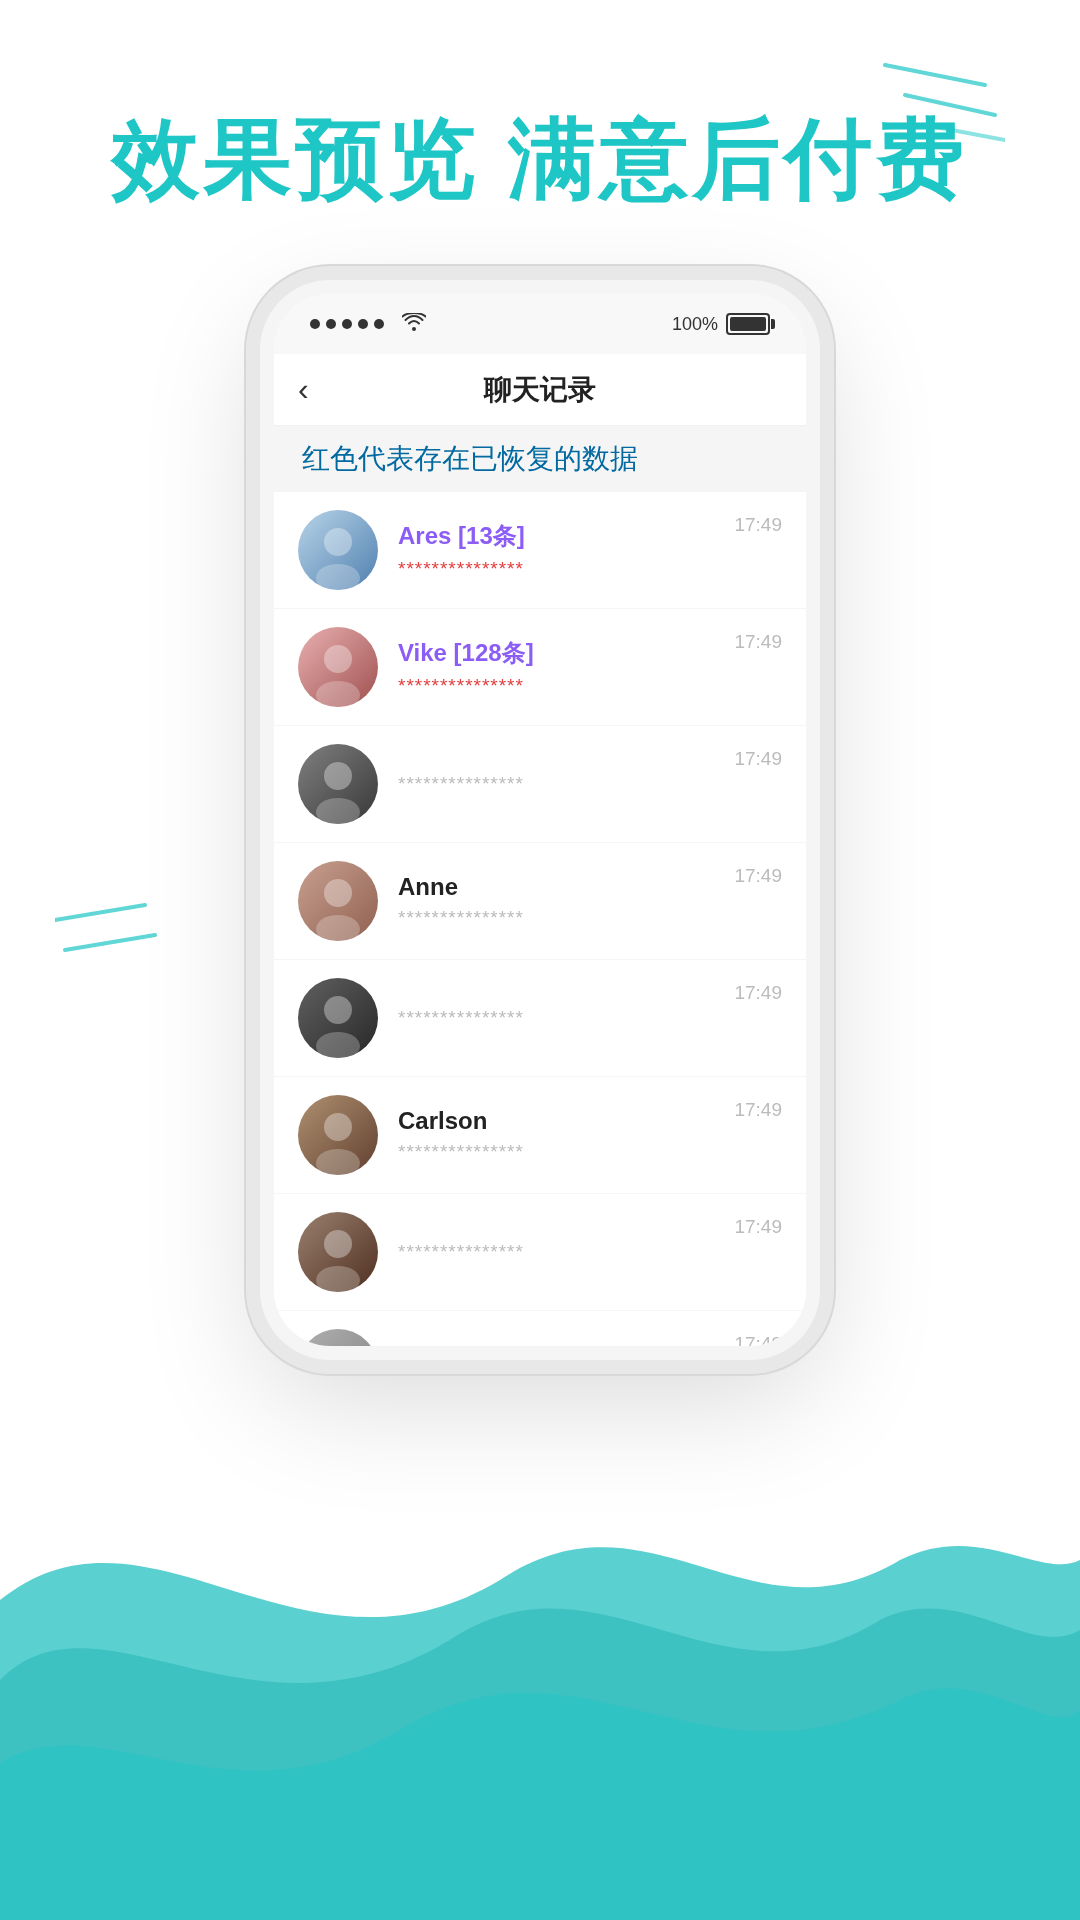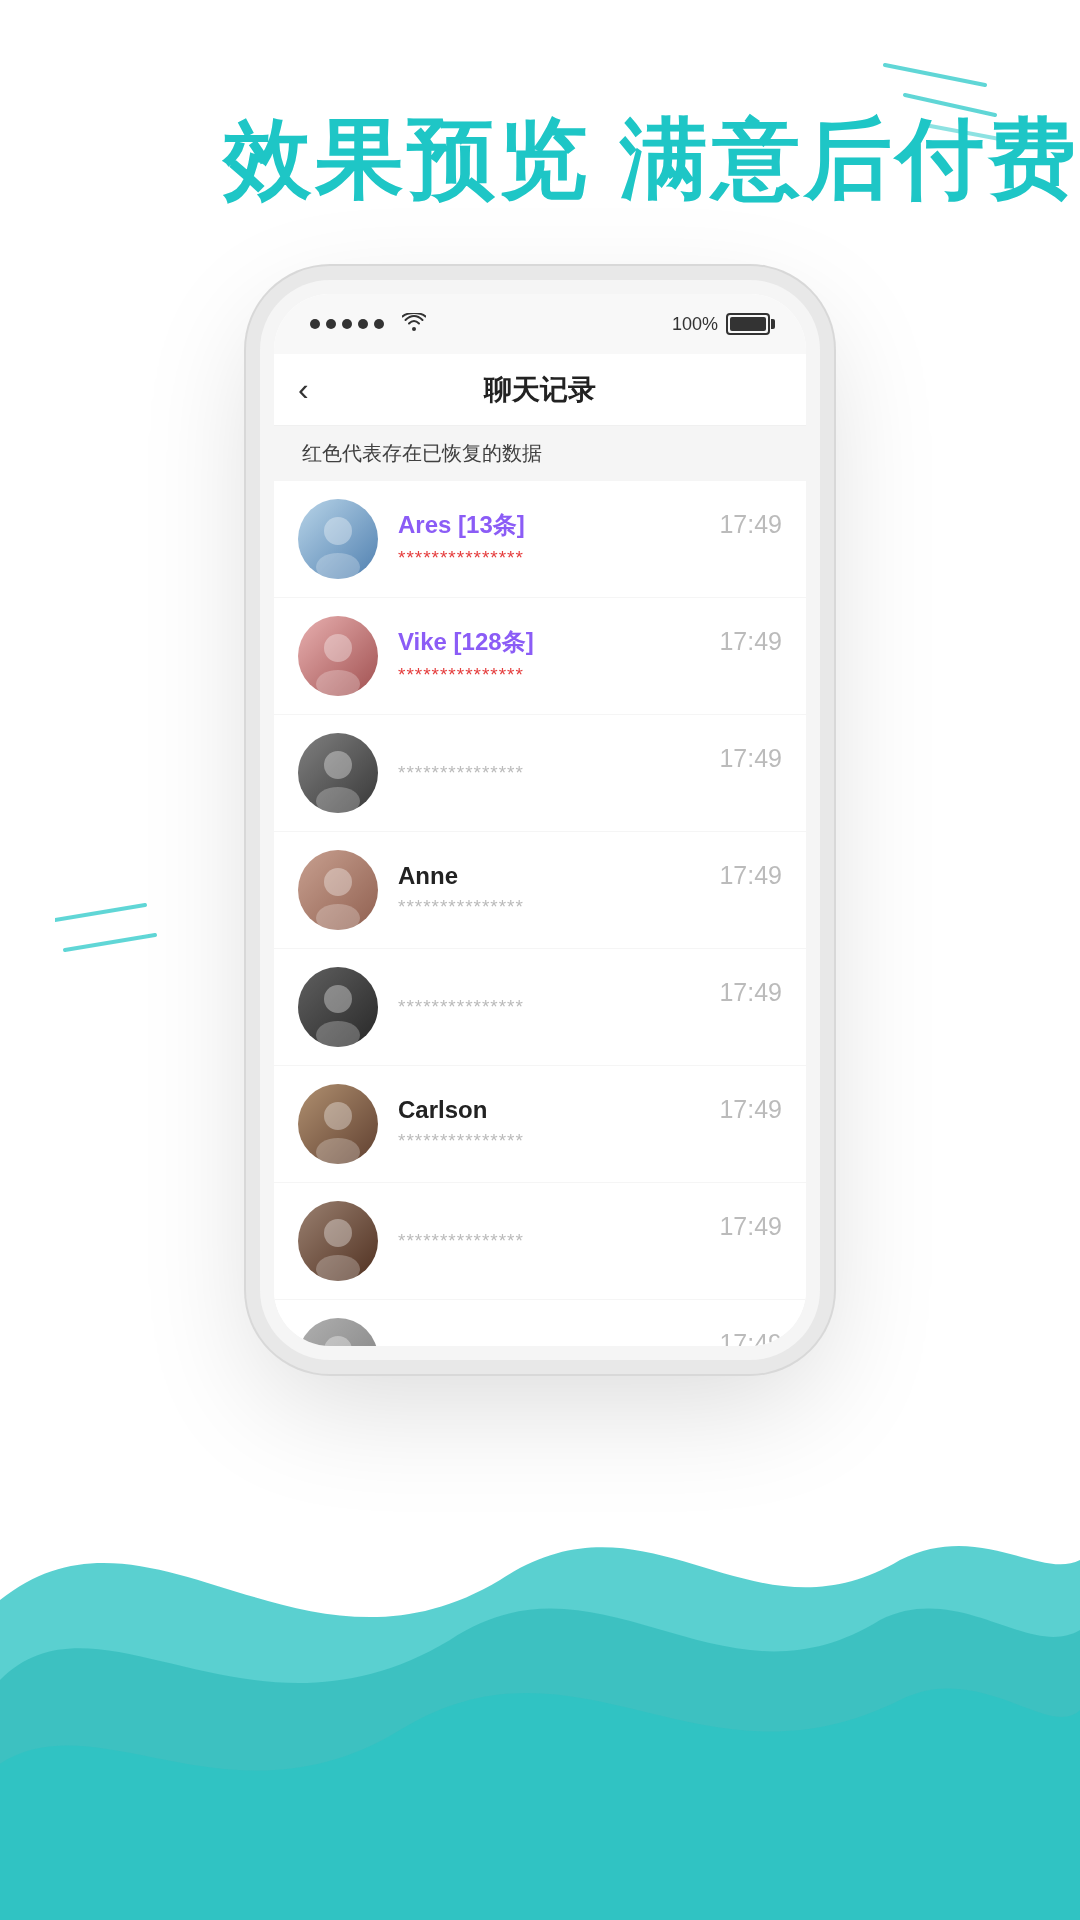--- a/index.html
+++ b/index.html
@@ -11,21 +11,21 @@
       overflow: hidden;
       position: relative;
     }
 
     
     .page-title {
       position: absolute;
       top: 100px;
       left: 0;
       right: 0;
-      text-align: right;
+      text-align: center;
       font-size: 88px;
       font-weight: 700;
       color: #1ec6c6;
       letter-spacing: 4px;
     }
 
     
     .phone-container {
       position: absolute;
       top: 280px;
@@ -148,22 +148,22 @@
     .nav-title {
       font-size: 28px;
       font-weight: 600;
       color: #222;
     }
 
     
     .info-banner {
       background: #f5f5f5;
       padding: 14px 28px;
-      font-size: 20px;
-      color: #404040;
+      font-size: 28px;
+      color: #0369a1;
       font-family: Liberation Mono, monospace;
     }
 
     
     .contact-list {
       background: #fff;
     }
     .contact-item {
       display: flex;
       align-items: center;
@@ -199,26 +199,25 @@
     }
     .contact-preview {
       font-size: 19px;
       color: #bbb;
       letter-spacing: 1px;
     }
     .contact-preview.red {
       color: #e53e3e;
     }
     .contact-time {
-      font-size: 25px;
+      font-size: 19px;
       color: #bbb;
       position: absolute;
       right: 24px;
       top: 22px;
-      margin-top: 7px;
     }
 
     
     .avatar svg {
       width: 80px;
       height: 80px;
     }
 
     
     .wave-svg {

